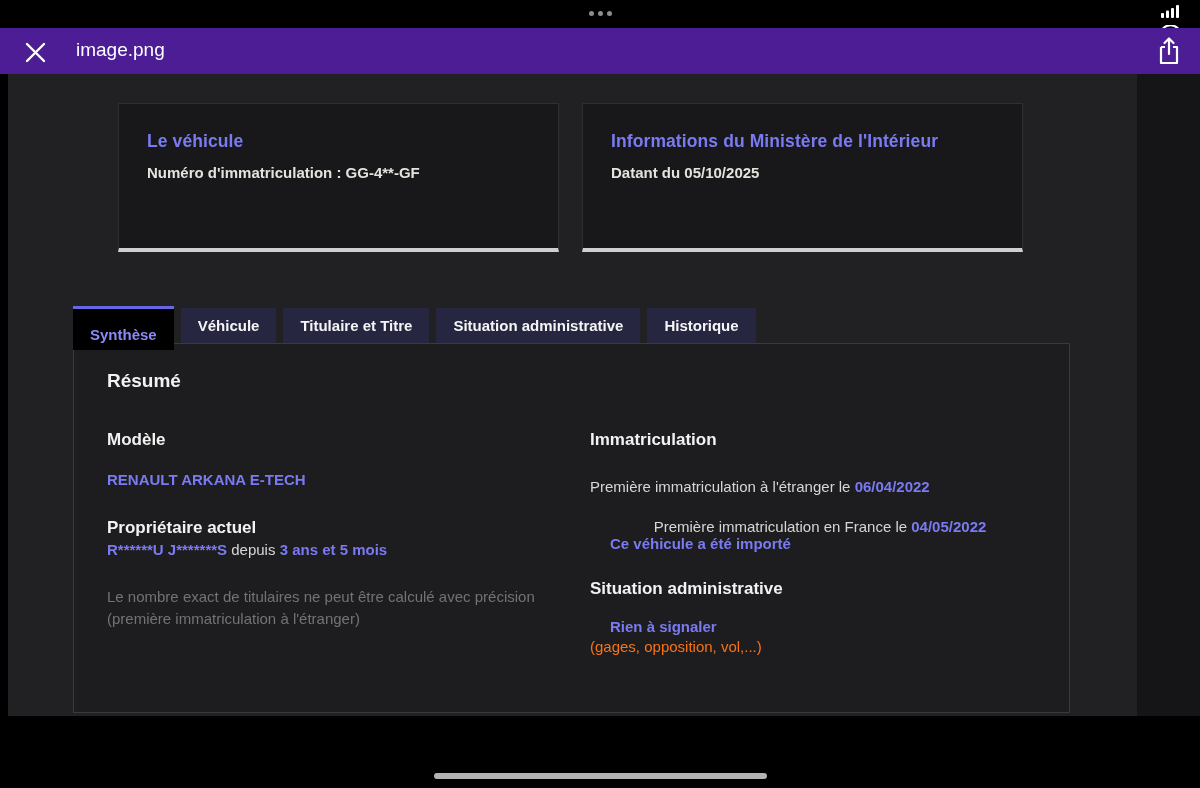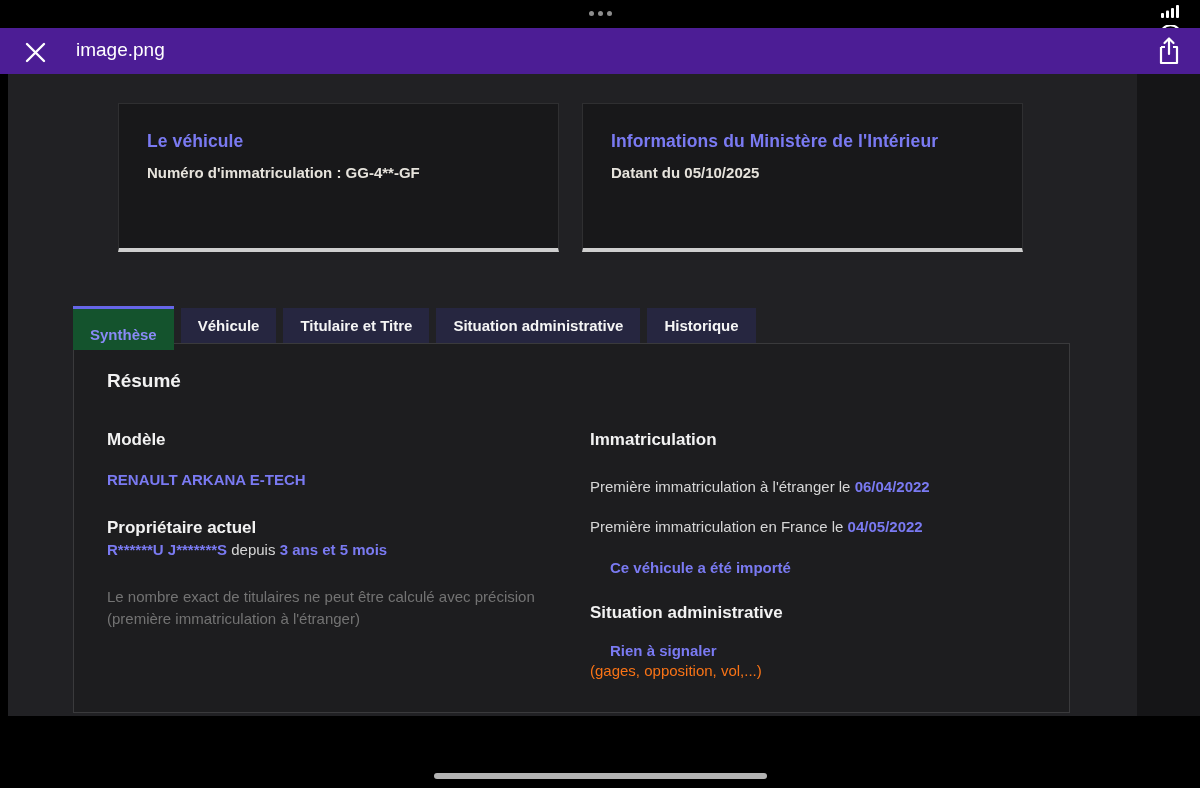--- a/index.html
+++ b/index.html
@@ -40,41 +40,41 @@
           border:1px solid #2f2f31; border-bottom:4px solid #cfcfcf; padding:27px 28px; }
   #card-vehicle { left:110px; }
   #card-ministry { left:574px; }
   .card h2 { font-size:17.5px; font-weight:700; color:var(--accent,#7a7af2); letter-spacing:.1px; }
   .card p { margin-top:12px; font-size:15px; font-weight:600; color:#e6e3dc; }
 
   
   #tabs { position:absolute; left:65px; top:232px; display:flex; align-items:flex-start; gap:7px; z-index:3; }
   .tab { margin-top:2px; height:35px; padding:0 17px; display:flex; align-items:center;
          background:var(--tab-bg,#262640); color:#f5f5f5; font-size:15px; font-weight:700; cursor:pointer; }
-  .tab.active { margin-top:0; height:44px; padding-top:10px; background:#14532d; color:#8a8af6;
+  .tab.active { margin-top:0; height:44px; padding-top:10px; background:#000000; color:#8a8af6;
                 border-top:3px solid #6666e8; align-items:center; }
 
   
   #panel { position:absolute; left:65px; top:269px; width:997px; height:370px;
            background:var(--panel-bg,#1d1d1f); border:1px solid #3a3a3c; z-index:1; }
   .panel-title { position:absolute; left:33px; top:26px; font-size:19px; font-weight:700; color:#f2f2f2; }
   .col { position:absolute; top:86px; }
   #col-left  { left:33px;  width:478px; }
   #col-right { left:516px; width:460px; }
   .col h3 { font-size:17px; font-weight:700; color:#f2f2f2; }
   .line { font-size:15px; color:#d6d6d6; }
   .accent { color:var(--accent,#7a7af2); font-weight:600; }
   #model-name { margin-top:21px; font-size:15px; }
   #power-line { margin-top:8px; }
   #owner-heading { margin-top:30px; }
   #owner-line { margin-top:3px; }
   #owner-note { margin-top:28px; width:472px; line-height:22px; color:#737373; }
   #reg-line1 { margin-top:28px; }
-  #reg-line2 { margin-top:23px; }
-  #imported-line { margin-top:24px; padding-left:20px; }
+  #reg-line2 { margin-top:23px;text-align:center; }
+  #imported-line { padding-left:20px; }
   #admin-heading { margin-top:27px; }
   #admin-status { margin-top:19px; padding-left:20px; }
   #admin-note { margin-top:3px; color:#f97316; }
 
   
   #home-indicator { position:absolute; left:434px; bottom:9px; width:333px; height:6px;
                     border-radius:3px; background:#b3b3b3; cursor:grab; }
 
   svg { display:block; }
 </style>

